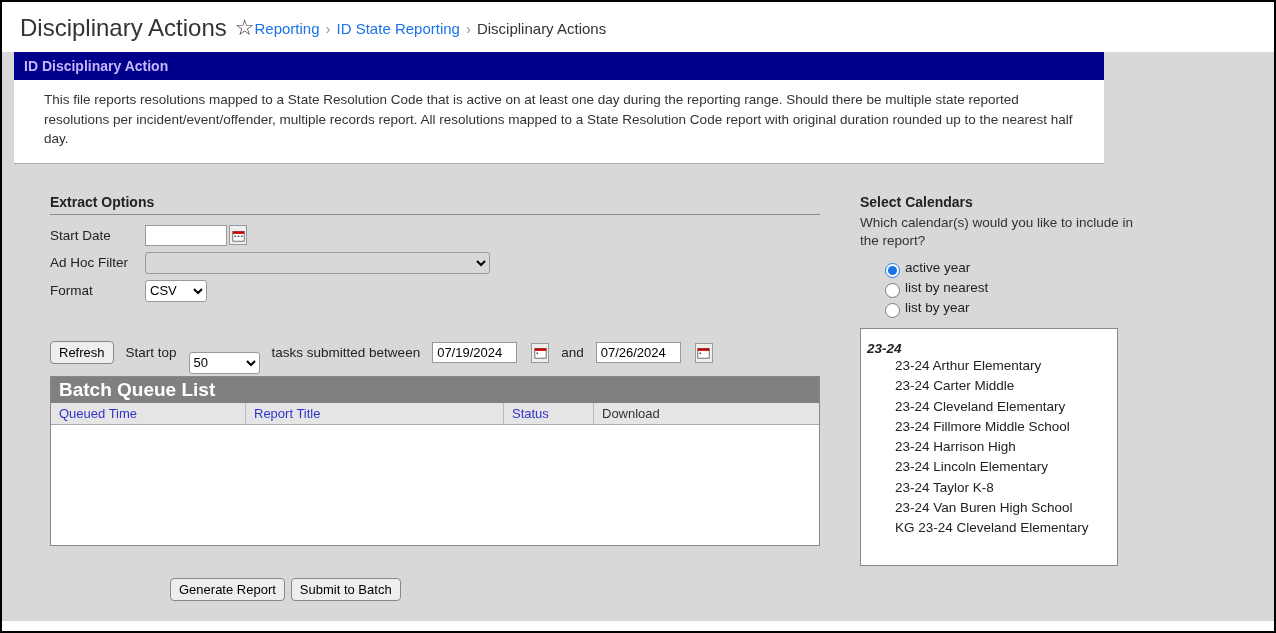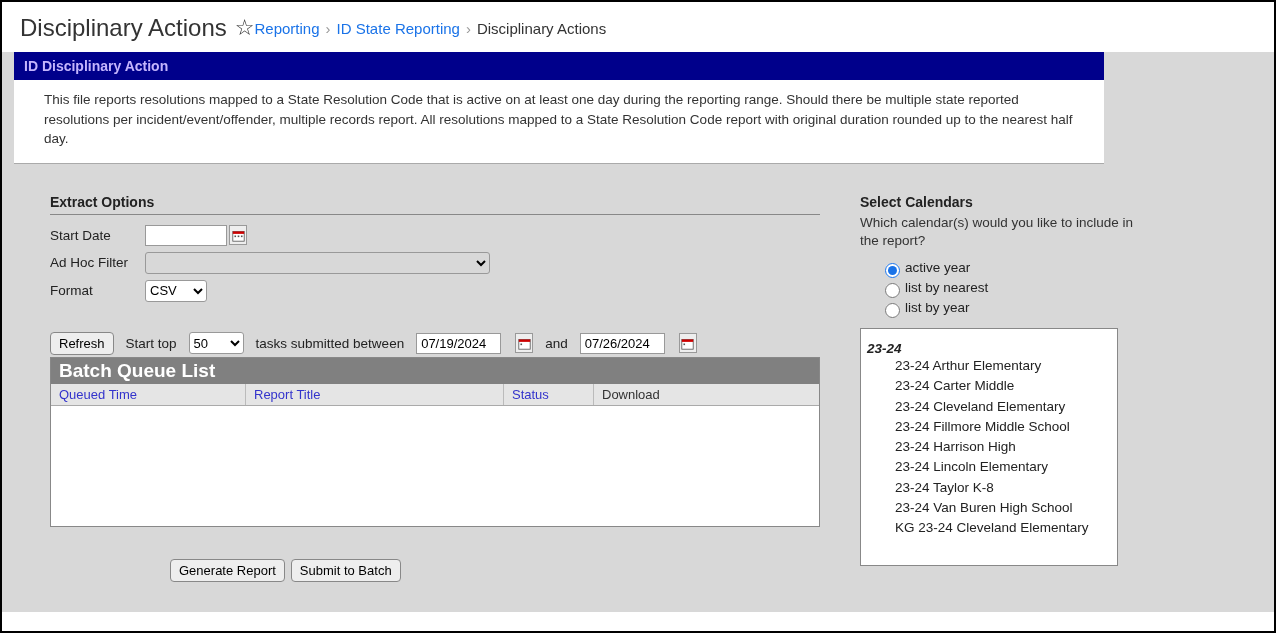--- a/index.html
+++ b/index.html
@@ -132,21 +132,21 @@
     margin-bottom: 0;
   }
   .btn {
     border: 1px solid #888;
     background: #eee;
     border-radius: 4px;
     padding: 3px 8px;
     font-size: 13px;
     cursor: pointer;
   }
-  .top-select { width: 55px; }
+  .top-select { width: 71px; margin-top: 20px; }
   .date-in { width: 85px; height: 21px; border: 1px solid #999; background: #fff; padding: 0 4px; font-size: 13px; }
   .queue-table {
     width: 770px;
     border: 1px solid #888;
     margin-top: 2px;
   }
   .qt-title {
     background: #808080;
     color: #fff;
     font-weight: bold;

